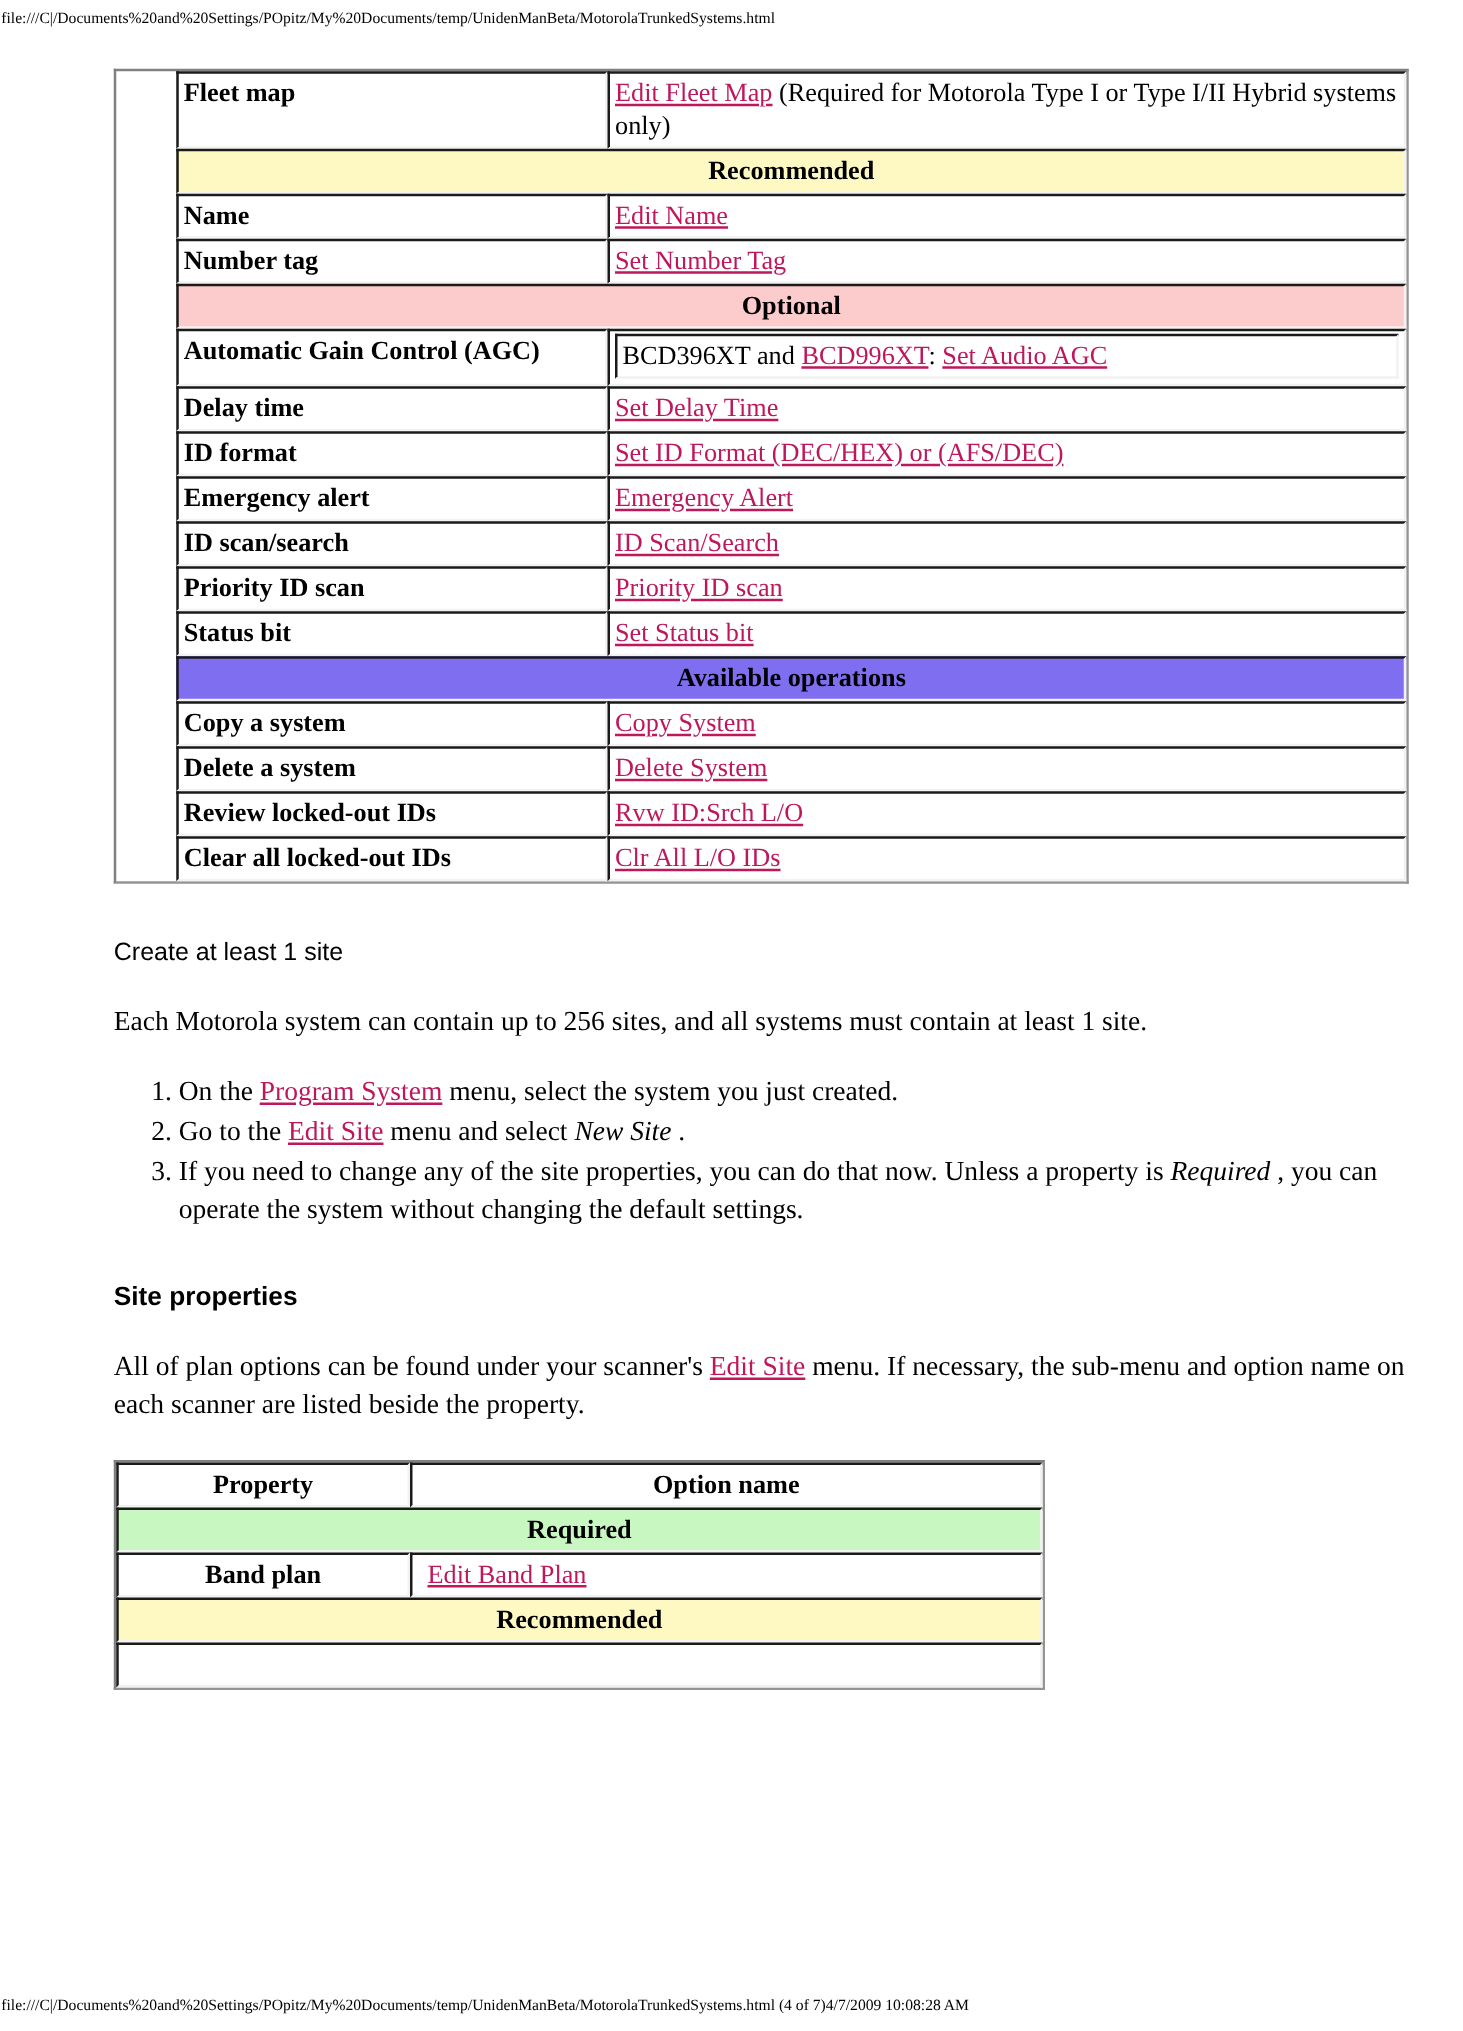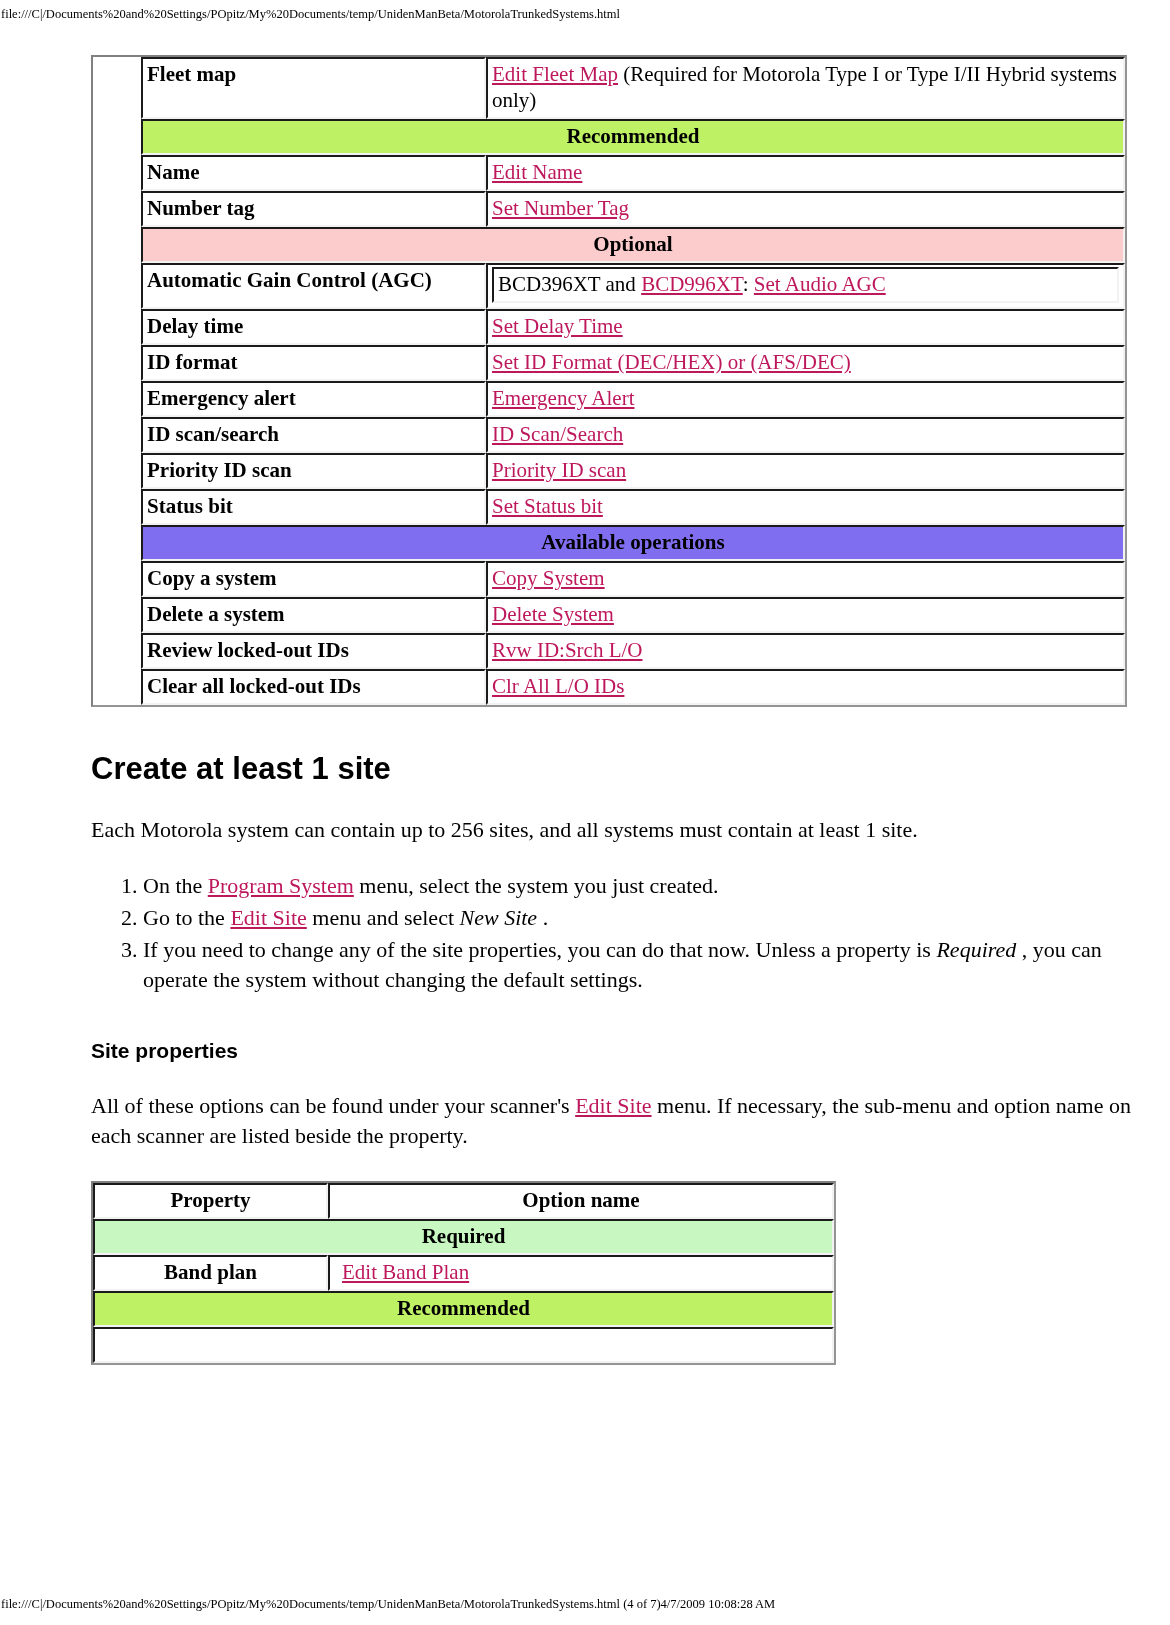--- a/index.html
+++ b/index.html
@@ -85,21 +85,21 @@
   }
 
   
   td.band {
     text-align: center;
     font-weight: bold;
     font-size: 21px;
     padding-top: 3px;
     padding-bottom: 5px;
   }
-  td.band-recommended { background: #bef264; }
+  td.band-recommended { background: #fef9c3; }
   td.band-optional    { background: #fccbcb; }
   td.band-available   { background: #7f6ef0; }
   td.band-required    { background: #c9f7c2; }
 
   
   td.empty-row { height: 26px; }
 
   
   table.subtable {
     border-collapse: separate;
@@ -122,22 +122,22 @@
   td.nest { padding: 0; }
 
   a {
     color: #be185d;
     text-decoration: underline;
   }
 
   
   h2.sec-head {
     font-family: "Liberation Sans", "DejaVu Sans", sans-serif;
-    font-size: 31px;
-    font-weight: bold;
+    font-size: 20px;
+    font-weight: normal;
     margin: 44px 0 0 0;
     letter-spacing: 0px;
   }
   h3.sub-head {
     font-family: "Liberation Sans", "DejaVu Sans", sans-serif;
     font-size: 21px;
     font-weight: bold;
     margin: 44px 0 0 0;
   }
   p.para {
@@ -267,21 +267,21 @@
   <p class="para">Each Motorola system can contain up to 256 sites, and all systems must contain at least 1 site.</p>
 
   <ol class="steps">
     <li><span>On the </span><a href="#">Program System</a><span> menu, select the system you just created.</span></li>
     <li><span>Go to the </span><a href="#">Edit Site</a><span> menu and select </span><span class="ital">New Site</span><span> .</span></li>
     <li><span>If you need to change any of the site properties, you can do that now. Unless a property is </span><span class="ital">Required</span><span> , you can operate the system without changing the default settings.</span></li>
   </ol>
 
   <h3 class="sub-head">Site properties</h3>
 
-  <p class="para"><span>All of these options can be found under your scanner's </span><a href="#">Edit Site</a><span> menu. If necessary, the sub-menu and option name on each scanner are listed beside the property.</span></p>
+  <p class="para"><span>All of plan options can be found under your scanner's </span><a href="#">Edit Site</a><span> menu. If necessary, the sub-menu and option name on each scanner are listed beside the property.</span></p>
 
   <div class="spacer-lg"></div>
 
   <table class="wintable" id="site-table">
     <colgroup>
       <col class="col-prop">
       <col>
     </colgroup>
     <tbody>
       <tr>

